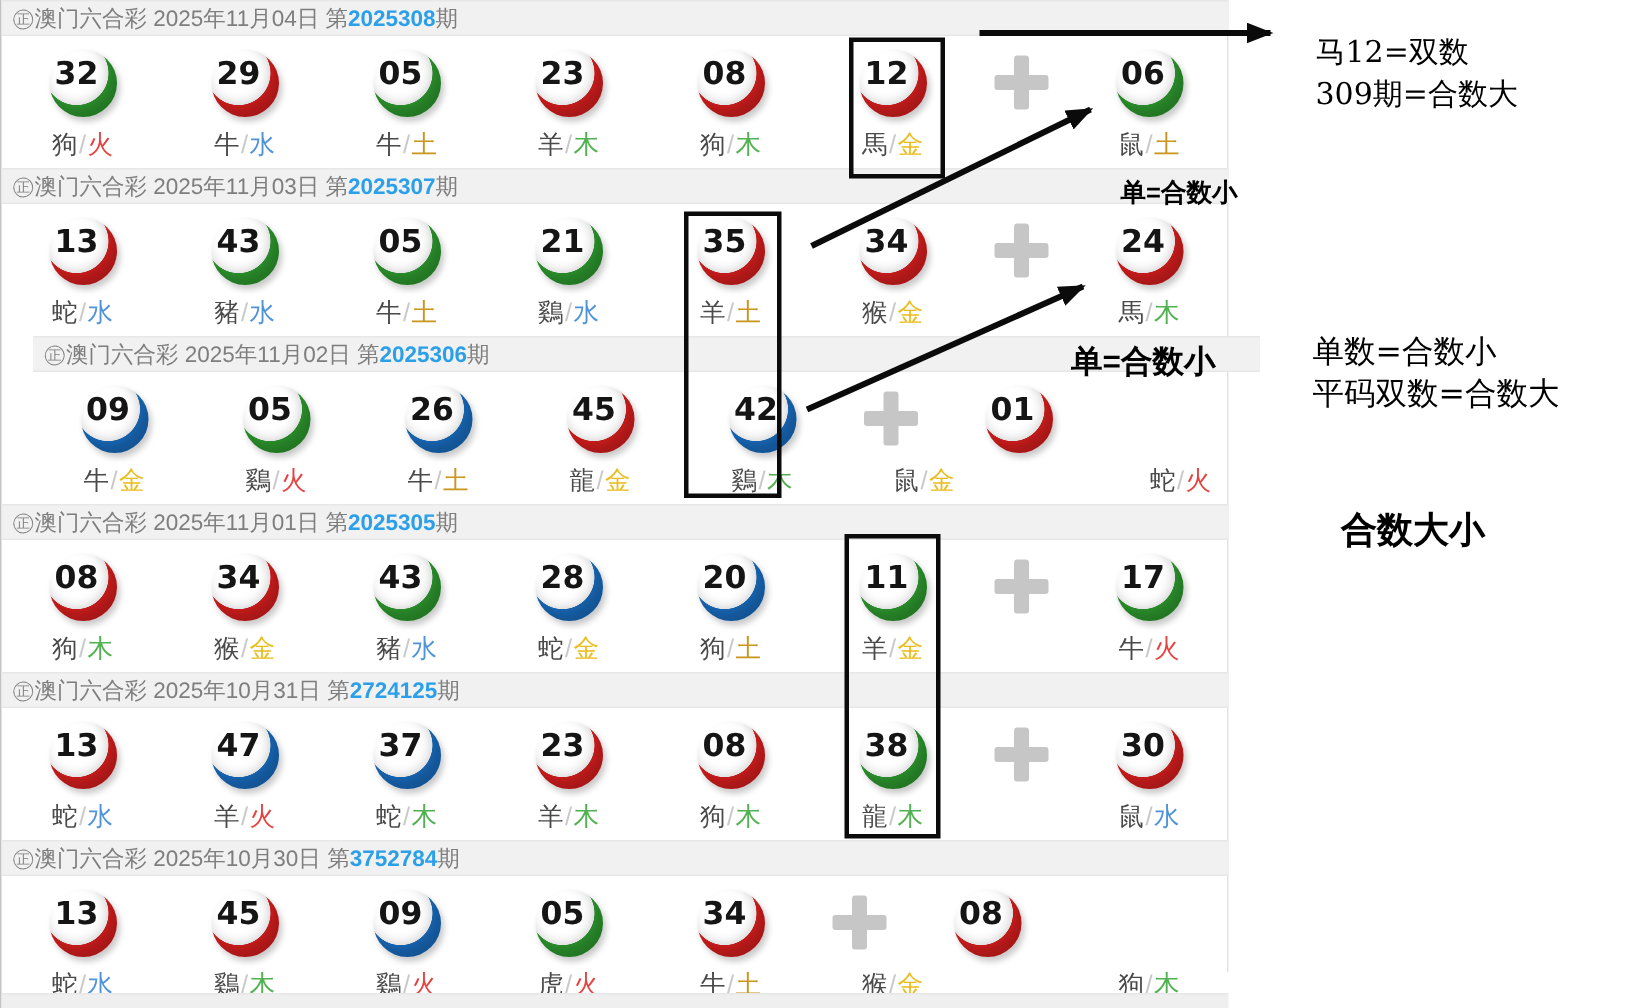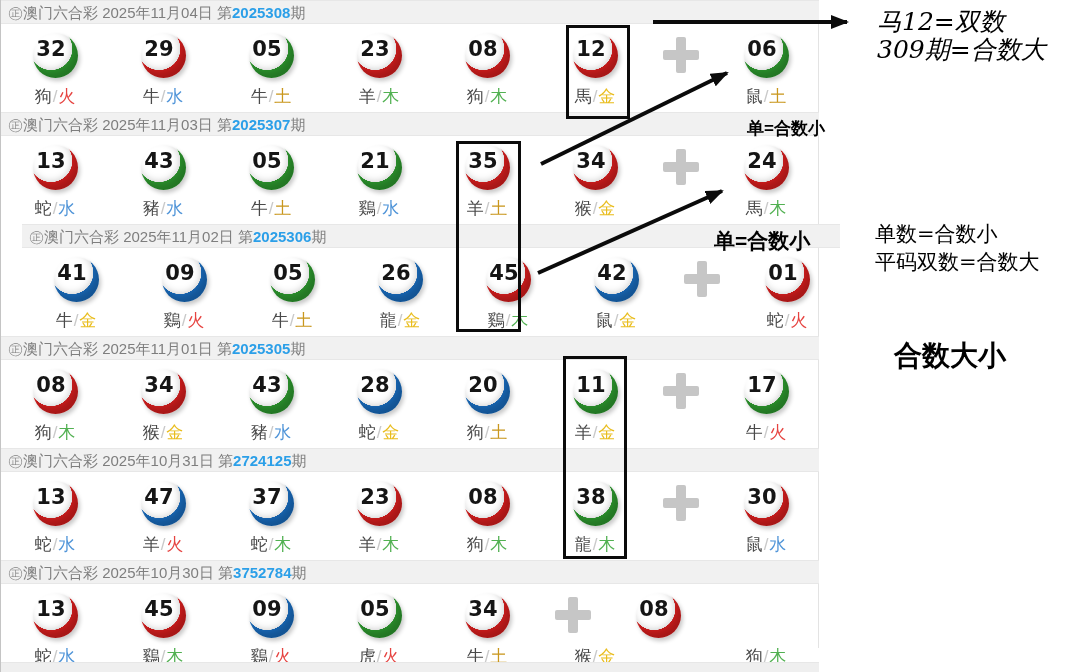--- a/index.html
+++ b/index.html
@@ -25,23 +25,23 @@
   .plus::before{content:"";position:absolute;left:0;top:13px;width:36px;height:10px;background:#c6c6c6;border-radius:2px;}
   .plus::after{content:"";position:absolute;left:13px;top:0;width:10px;height:36px;background:#c6c6c6;border-radius:2px;}
   #bottom-strip{position:absolute;left:0;top:662px;width:818px;height:10px;background:#efefef;border-top:1px solid #e7e7e7;box-sizing:border-box;}
   
   #overlay{position:absolute;left:0;top:0;width:1084px;height:672px;pointer-events:none;}
   .ann-box{position:absolute;border:3px solid #0b0b0b;box-sizing:border-box;pointer-events:none;}
   .ann-dan{position:absolute;font-weight:bold;color:#000;white-space:nowrap;font-family:"Liberation Sans",sans-serif;}
   #dan1{left:746px;top:117px;font-size:17px;}
   #dan2{left:713px;top:227px;font-size:21px;}
   .ann-note{position:absolute;color:#000;font-family:"DejaVu Serif",serif;white-space:nowrap;}
-  #note-top{left:876px;top:8px;font-size:25px;line-height:28px;font-style:italic;}
+  #note-top{left:876px;top:20px;font-size:20px;line-height:28px;}
   #note-mid{left:874px;top:220px;font-size:21px;line-height:28px;}
-  #note-big{left:893px;top:337px;font-size:28px;font-weight:bold;font-family:"DejaVu Serif",serif;position:absolute;color:#000;white-space:nowrap;}
+  #note-big{left:893px;top:337px;font-size:24px;font-weight:bold;font-family:"DejaVu Serif",serif;position:absolute;color:#000;white-space:nowrap;}
 </style>
 </head>
 <body>
 
 <div id="stage">
   <div id="table">
       <section class="draw" style="top: 0px;">
         <header class="draw-header"><span>㊣澳门六合彩</span> <span>2025年11月04日</span> <span>第<span class="issue" style="color:#2b9fe8">2025308</span>期</span></header>
         <div class="balls-row">
           <div class="cell">
@@ -199,25 +199,20 @@
           <div class="cell special-cell">
     <span class="zodiac">馬</span>
             <span class="slash">/</span>
             <span style="color:#52b152">木</span>
           </div>
         </div>
       </section>
       <section class="draw" style="top: 224px; padding-left: 21px;">
         <header class="draw-header"><span>㊣澳门六合彩</span> <span>2025年11月02日</span> <span>第<span class="issue" style="color:#2b9fe8">2025306</span>期</span></header>
         <div class="balls-row">
-          <div class="cell">
-    <div class="ball" style="background:radial-gradient(circle at 40% 35%, #fff 0 53%, #1a70c5 54%)">
-      <span>41</span>
-    </div>
-          </div>
           <div class="cell">
     <div class="ball" style="background:radial-gradient(circle at 40% 35%, #fff 0 53%, #1a70c5 54%)">
       <span>09</span>
     </div>
           </div>
           <div class="cell">
     <div class="ball" style="background:radial-gradient(circle at 40% 35%, #fff 0 53%, #2f9e30 54%)">
       <span>05</span>
     </div>
           </div>

